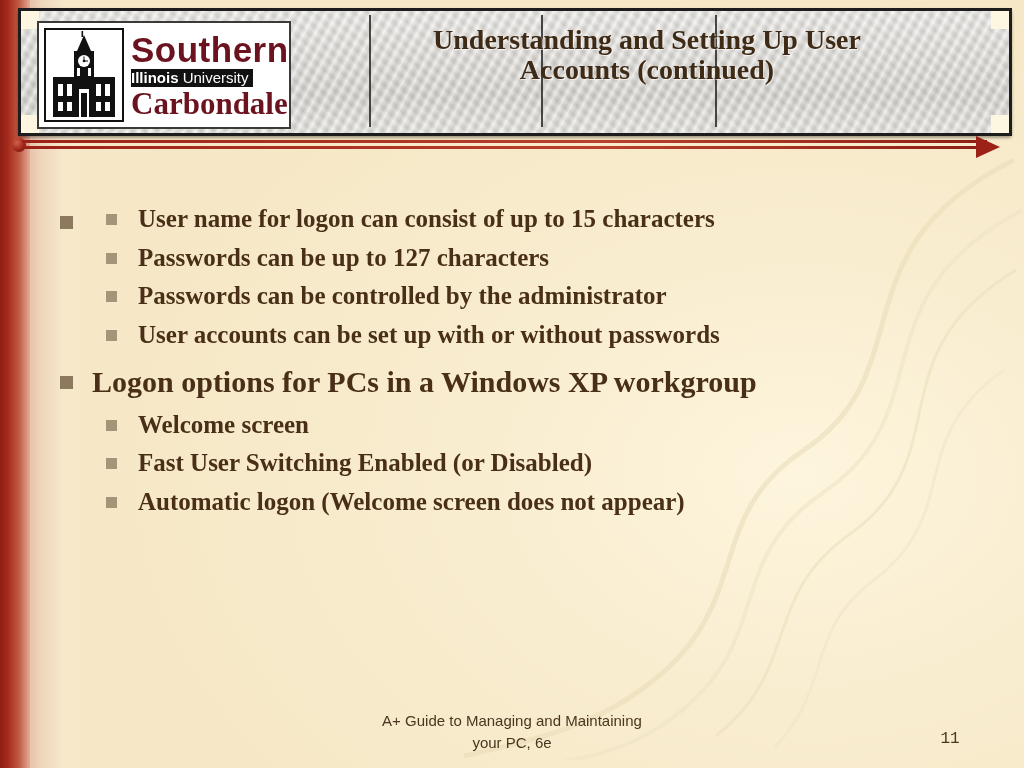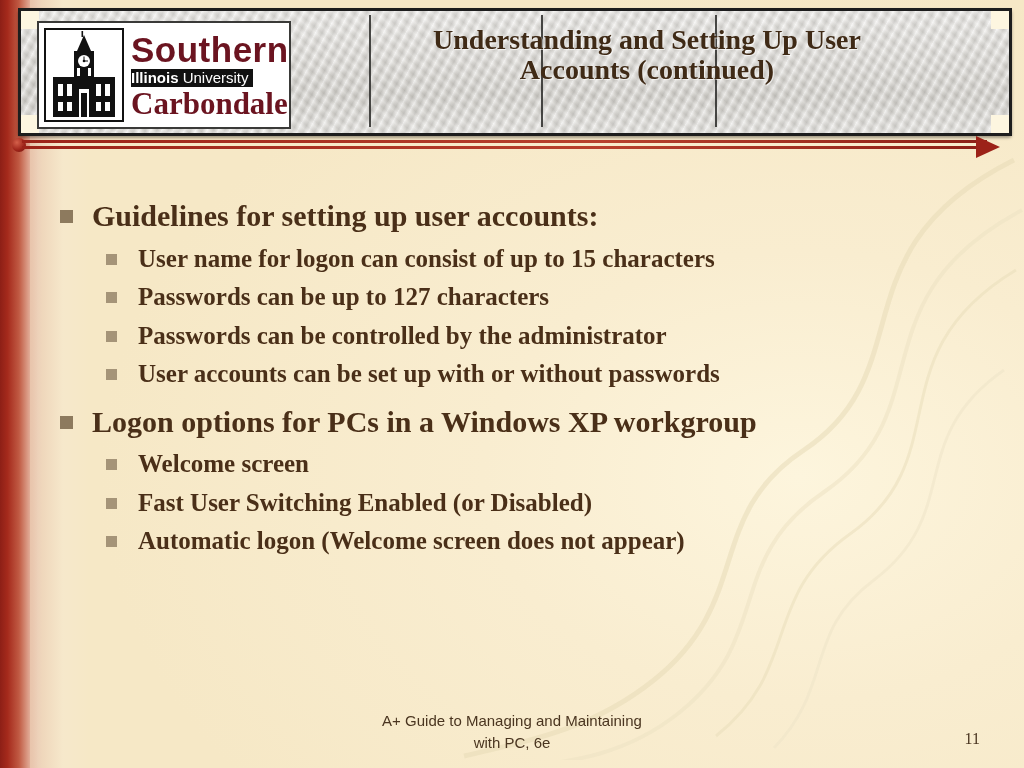--- a/index.html
+++ b/index.html
@@ -276,22 +276,22 @@
     font-family: "Liberation Sans", sans-serif;
     font-size: 15px;
     line-height: 1.45;
     color: #4a3520;
   }
   .footer-page {
     position: absolute;
     left: 920px;
     top: 24px;
     width: 60px;
-    text-align: right;
-    font-family: Liberation Serif, serif;
+    text-align: center;
+    font-family: Liberation Mono, monospace;
     font-size: 16px;
     color: #4a3520;
   }
 </style>
 </head>
 <body>
 
 <div class="slide">
 
   <div class="left-band"></div>
@@ -364,21 +364,20 @@
     <div class="rule-line1"></div>
     <div class="rule-line2"></div>
     <div class="rule-arrow"></div>
   </div>
 
   <div class="content">
     <ul class="lvl1">
 
       <li class="bullet1">
         <span class="b1-marker"></span>
-        <span>Guidelines for setting up user accounts:</span>
       </li>
       <div class="sublist-wrap">
         <ul class="lvl2">
           <li class="bullet2">
             <span class="b2-marker"></span>
             <span>User name for logon can consist of up to 15 characters</span>
           </li>
           <li class="bullet2">
             <span class="b2-marker"></span>
             <span>Passwords can be up to 127 characters</span>
@@ -417,18 +416,18 @@
           </li>
         </ul>
       </div>
 
     </ul>
   </div>
 
   <div class="footer">
     <div class="footer-credit">
       <div>A+ Guide to Managing and Maintaining</div>
-      <div>with PC, 6e</div>
+      <div>your PC, 6e</div>
     </div>
     <div class="footer-page">11</div>
   </div>
 
 </div>
 
 </body></html>

